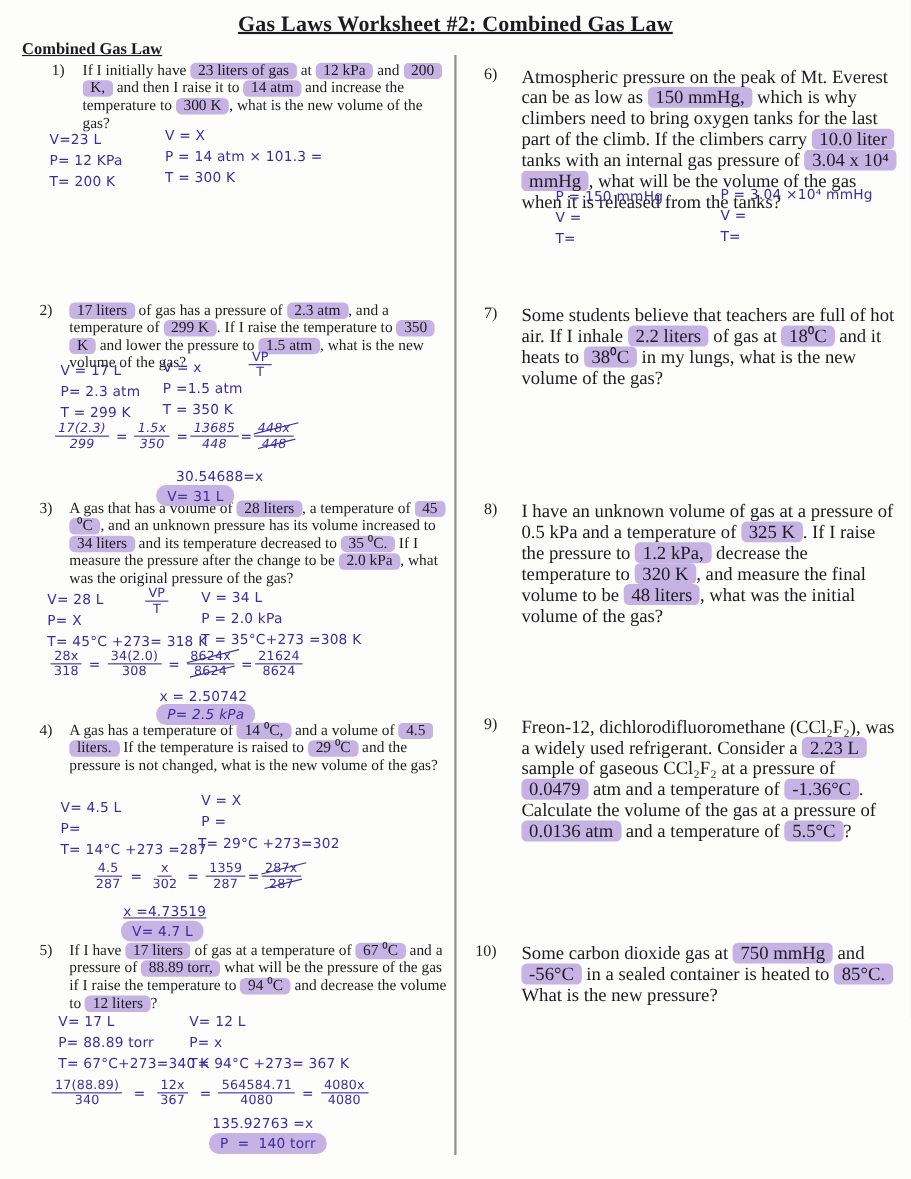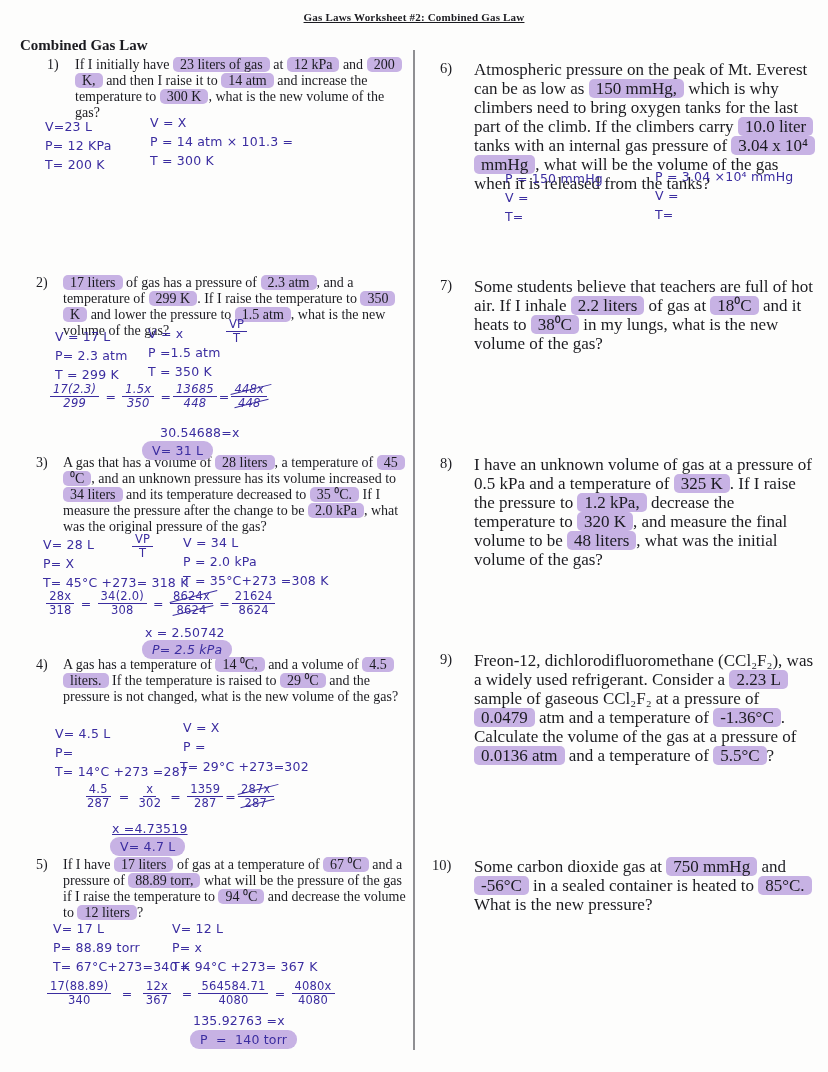--- a/index.html
+++ b/index.html
@@ -1,20 +1,20 @@
 <!DOCTYPE html>
 <html><head>
 <meta charset="utf-8">
 <style>
   html,body{margin:0;padding:0;background:#e8e8e8;}
   .page{position:relative;width:828px;height:1072px;background:#fdfdfc;
         font-family:"Liberation Serif",serif;color:#1b1b20;overflow:hidden;}
   .title{position:absolute;top:11px;left:0;width:100%;text-align:center;
-         font-weight:bold;font-size:11px;text-decoration:underline;letter-spacing:.2px;}
-  .heading{position:absolute;font-weight:bold;font-size:15px;white-space:nowrap;}
+         font-weight:bold;font-size:20px;text-decoration:underline;letter-spacing:.2px;}
+  .heading{position:absolute;font-weight:bold;font-size:15px;text-decoration:underline;white-space:nowrap;}
   #h-left{left:20px;top:37px;}
   #h-right{left:424px;top:37px;}
   .divider{position:absolute;left:413px;top:50px;width:1.5px;height:1000px;background:#8f8f92;}
   .pnum{position:absolute;font-size:14px;}
   .ptext{position:absolute;font-size:14px;line-height:16px;}
   .pnum.c1{font-size:14.5px;}
   .ptext.c1{font-size:17px;line-height:19px;}
   .hl{background:var(--hl);border-radius:5px;padding:0 7px;box-decoration-break:clone;-webkit-box-decoration-break:clone;}
   .hw{position:absolute;font-family:"DejaVu Sans",sans-serif;color:var(--ink);
       font-size:12.5px;letter-spacing:.2px;font-weight:500;}

